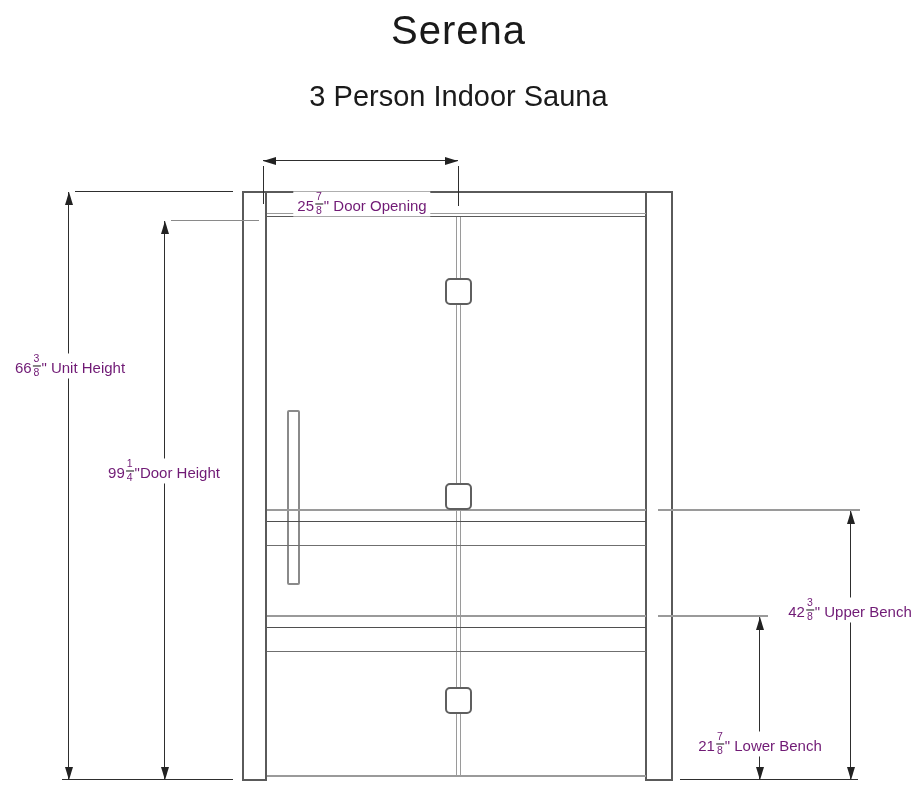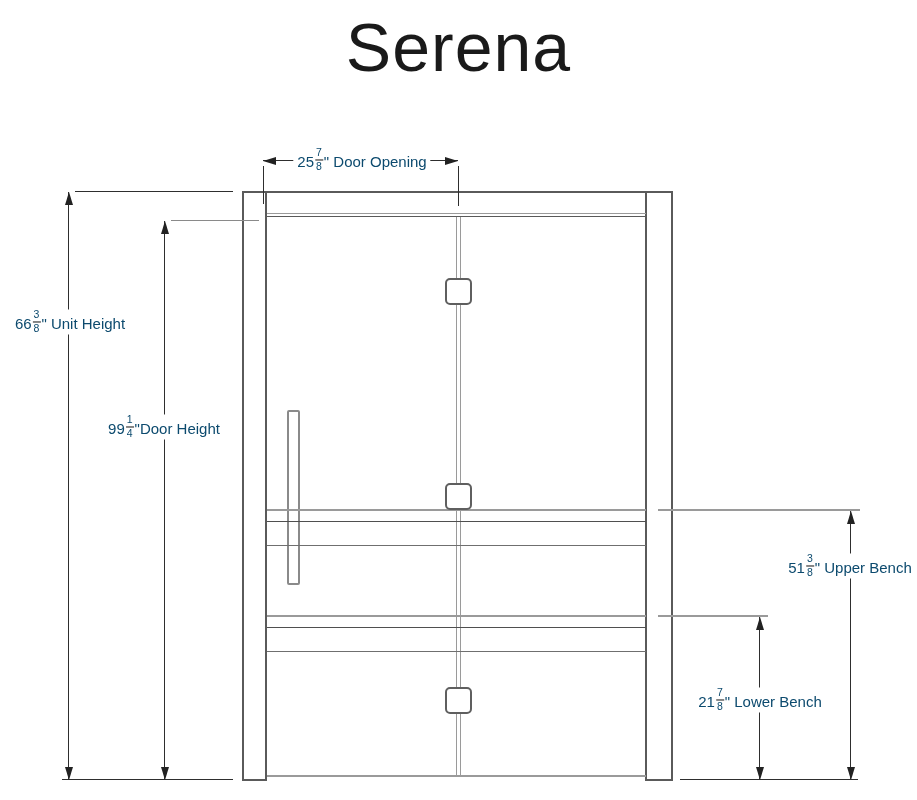--- a/index.html
+++ b/index.html
@@ -6,21 +6,21 @@
   html,body { background:#ffffff; }
   #canvas {
     position:relative; width:917px; height:800px;
     background:#ffffff; overflow:hidden;
     font-family:"Liberation Sans", sans-serif; color:#111;
   }
   .title {
     position:absolute; left:0; width:917px; text-align:center;
     color:#1a1a1a;
   }
-  #main-title { top:8px; font-size:68px; letter-spacing:1px; }
+  #main-title { top:8px; font-size:40px; letter-spacing:1px; }
   #sub-title  { top:80px; font-size:29px; }
 
   
   .h, .v { position:absolute; background:#5a5a5a; }
   .h { height:2px; } .v { width:2px; }
   .h.thin { height:1px; } .v.thin { width:1px; }
   .gray { background:#9a9a9a; }
   .mid  { background:#6f6f6f; }
   .dim  { background:#2e2e2e; }
 
@@ -28,21 +28,21 @@
   .arr { position:absolute; width:0; height:0; z-index:4; }
   .arr.up    { border-left:4px solid transparent; border-right:4px solid transparent; border-bottom:13px solid #222; }
   .arr.down  { border-left:4px solid transparent; border-right:4px solid transparent; border-top:13px solid #222; }
   .arr.left  { border-top:4px solid transparent; border-bottom:4px solid transparent; border-right:13px solid #222; }
   .arr.right { border-top:4px solid transparent; border-bottom:4px solid transparent; border-left:13px solid #222; }
 
   
   .lbl {
     position:absolute; transform:translate(-50%,-50%);
     background:#ffffff; padding:0 4px; font-size:15px;
-    white-space:nowrap; z-index:5; color:#0c4a6e;
+    white-space:nowrap; z-index:5; color:#701a75;margin-top:44px;
   }
   .fr { display:inline-block; vertical-align:-4px; text-align:center;
         font-size:10.5px; line-height:1.05; margin:0 1px; }
   .fr .n { display:block; border-bottom:1px solid #111; padding:0 1px 1px 1px; }
   .fr .d { display:block; padding-top:1px; }
 
   
   .hinge {
     position:absolute; left:445px; width:27px; height:27px;
     background:#fff; border:2px solid #5f5f5f; border-radius:5px; z-index:3;
@@ -56,20 +56,21 @@
     border-left:1px solid #9a9a9a; border-right:1px solid #9a9a9a; z-index:0;
   }
   .bench { z-index:2; }
 </style>
 </head>
 <body>
 
 <div id="canvas">
 
   <div class="title" id="main-title">Serena</div>
+  <div class="title" id="sub-title">3 Person Indoor Sauna</div>
 
   <div>
 
     <div class="h" style="left:242px; top:191px; width:431px;"></div>
     <div class="v" style="left:242px; top:191px; height:590px;"></div>
     <div class="v" style="left:265px; top:191px; height:590px;"></div>
     <div class="v" style="left:645px; top:191px; height:590px;"></div>
     <div class="v" style="left:671px; top:191px; height:590px;"></div>
     <div class="h" style="left:242px; top:779px; width:25px;"></div>
     <div class="h" style="left:645px; top:779px; width:28px;"></div>
@@ -118,21 +119,21 @@
     <div class="h thin" style="left:171px; top:220px; width:88px; background:#8a8a8a;"></div>
     <span class="lbl" style="left:164px; top:427px;"><span>99</span><span class="fr"><span class="n">1</span><span class="d">4</span></span><span>"Door Height</span></span>
   </div>
 
   <div>
     <div class="v thin dim" style="left:850px; top:511px; height:269px;"></div>
     <div class="arr up" style="left:847px; top:511px;"></div>
     <div class="arr down" style="left:847px; top:767px;"></div>
     <div class="h gray" style="left:658px; top:509px; width:202px;"></div>
     <div class="h thin dim" style="left:680px; top:779px; width:178px;"></div>
-    <span class="lbl" style="left:850px; top:566px;"><span>51</span><span class="fr"><span class="n">3</span><span class="d">8</span></span><span>" Upper Bench</span></span>
+    <span class="lbl" style="left:850px; top:566px;"><span>42</span><span class="fr"><span class="n">3</span><span class="d">8</span></span><span>" Upper Bench</span></span>
   </div>
 
   <div>
     <div class="v thin dim" style="left:759px; top:617px; height:163px;"></div>
     <div class="arr up" style="left:756px; top:617px;"></div>
     <div class="arr down" style="left:756px; top:767px;"></div>
     <div class="h gray" style="left:658px; top:615px; width:110px;"></div>
     <span class="lbl" style="left:760px; top:700px;"><span>21</span><span class="fr"><span class="n">7</span><span class="d">8</span></span><span>" Lower Bench</span></span>
   </div>
 

